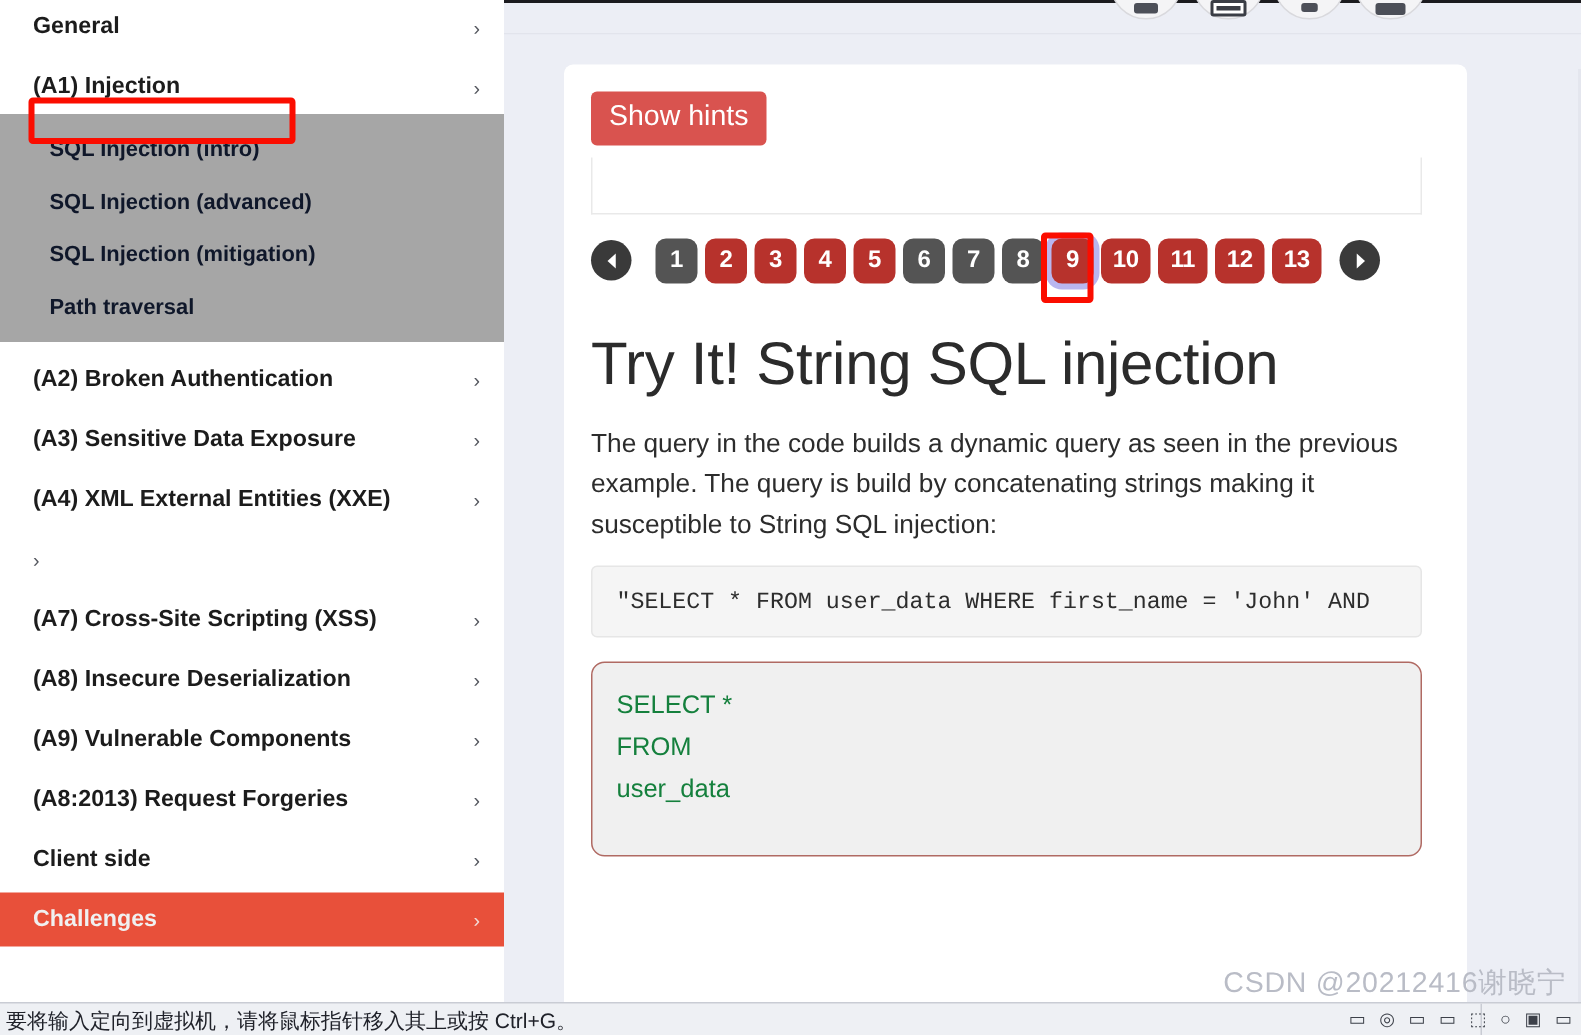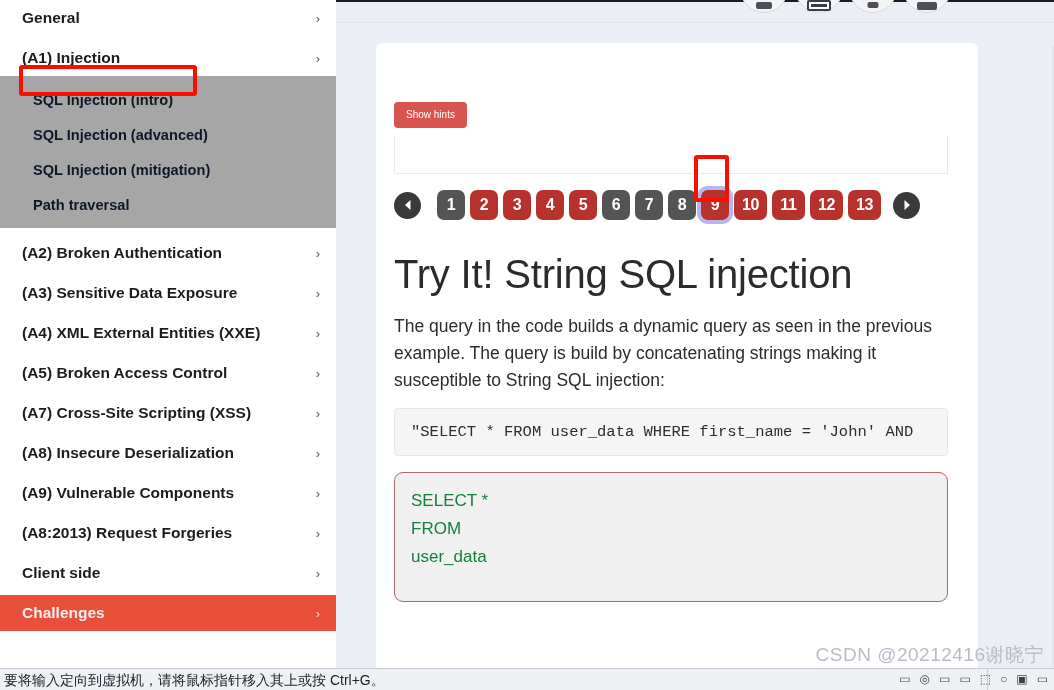--- a/index.html
+++ b/index.html
@@ -129,27 +129,26 @@
     width: 602px;
     min-height: 660px;
     background: #ffffff;
     border-radius: 6px;
   }
   .card-inner { padding: 18px 22px 0 10px; }
 
   .btn-row { display: flex; gap: 10px; padding-left: 8px; }
   .btn {
     font-family: "Liberation Sans", sans-serif;
-    font-size: 10px;
+    font-size: 19px;
     border: none;
     border-radius: 4px;
     padding: 7px 12px 8px;
     cursor: pointer;
     line-height: 1.1;
-    margin-top: 41px;
   }
   .btn-hints { background: #d9534f; color: #ffffff; }
   .btn-reset { background: #e6e6e6; color: #333333; }
 
   .hint-panel {
     margin: 8px 8px 0 8px;
     height: 38px;
     border: 1px solid #e9e9e9;
     border-top: none;
     background: #fff;
@@ -343,21 +342,20 @@
       <span class="label">(A3) Sensitive Data Exposure</span>
       <span class="chev">›</span>
     </div>
     <div class="spacer-sm"></div>
     <div class="nav-item">
       <span class="label">(A4) XML External Entities (XXE)</span>
       <span class="chev">›</span>
     </div>
     <div class="spacer-sm"></div>
     <div class="nav-item">
-      <span class="label">(A5) Broken Access Control</span>
       <span class="chev">›</span>
     </div>
     <div class="spacer-sm"></div>
     <div class="nav-item">
       <span class="label">(A7) Cross-Site Scripting (XSS)</span>
       <span class="chev">›</span>
     </div>
     <div class="spacer-sm"></div>
     <div class="nav-item">
       <span class="label">(A8) Insecure Deserialization</span>

